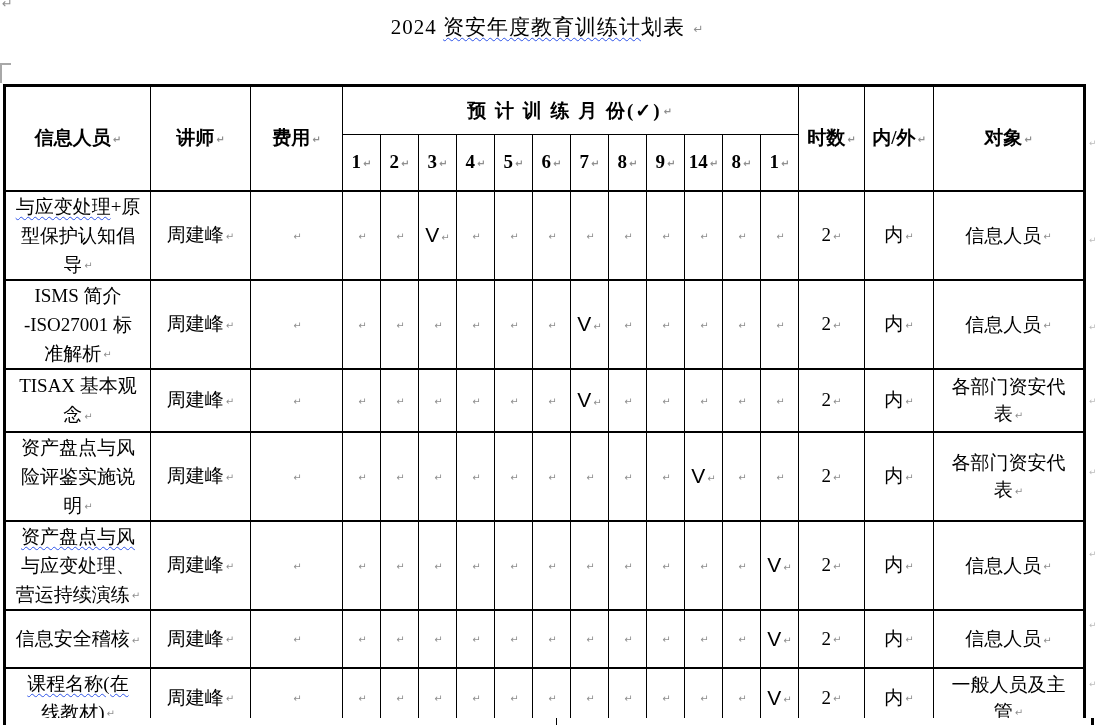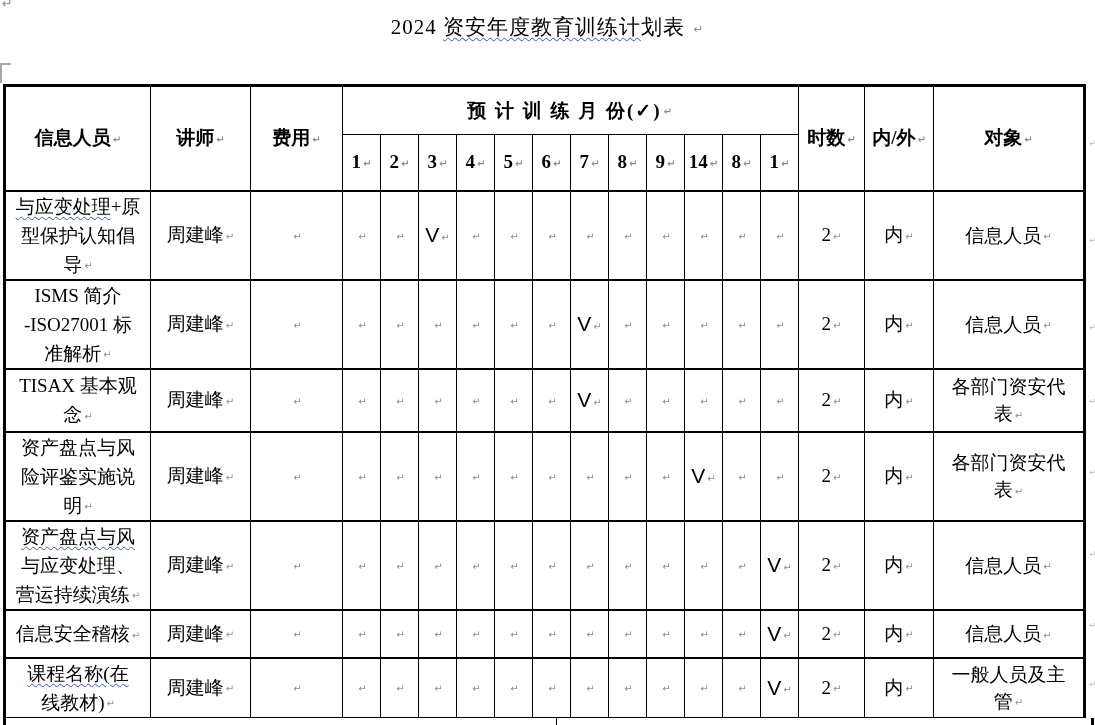--- a/index.html
+++ b/index.html
@@ -225,21 +225,21 @@
           <td><span class="mark">↵</span></td>
           <td><span class="mark">↵</span></td>
           <td><span class="mark">↵</span></td>
           <td><span class="mark">↵</span></td>
           <td><span class="mark">↵</span></td>
           <td><span class="check">V</span><span class="mark">↵</span></td>
           <td class="hours"><span>2</span><span class="mark">↵</span></td>
           <td><span>内</span><span class="mark">↵</span></td>
           <td class="audience"><span>信息人员</span><span class="mark">↵</span></td>
         </tr>
-        <tr class="data" style="height: 48px;">
+        <tr class="data" style="height: 58px;">
           <td class="course"><span></span><span>信息安全稽核</span><span class="mark">↵</span></td>
           <td><span>周建峰</span><span class="mark">↵</span></td>
           <td class="fee"><span></span><span class="mark">↵</span></td>
           <td><span class="mark">↵</span></td>
           <td><span class="mark">↵</span></td>
           <td><span class="mark">↵</span></td>
           <td><span class="mark">↵</span></td>
           <td><span class="mark">↵</span></td>
           <td><span class="mark">↵</span></td>
           <td><span class="mark">↵</span></td>

